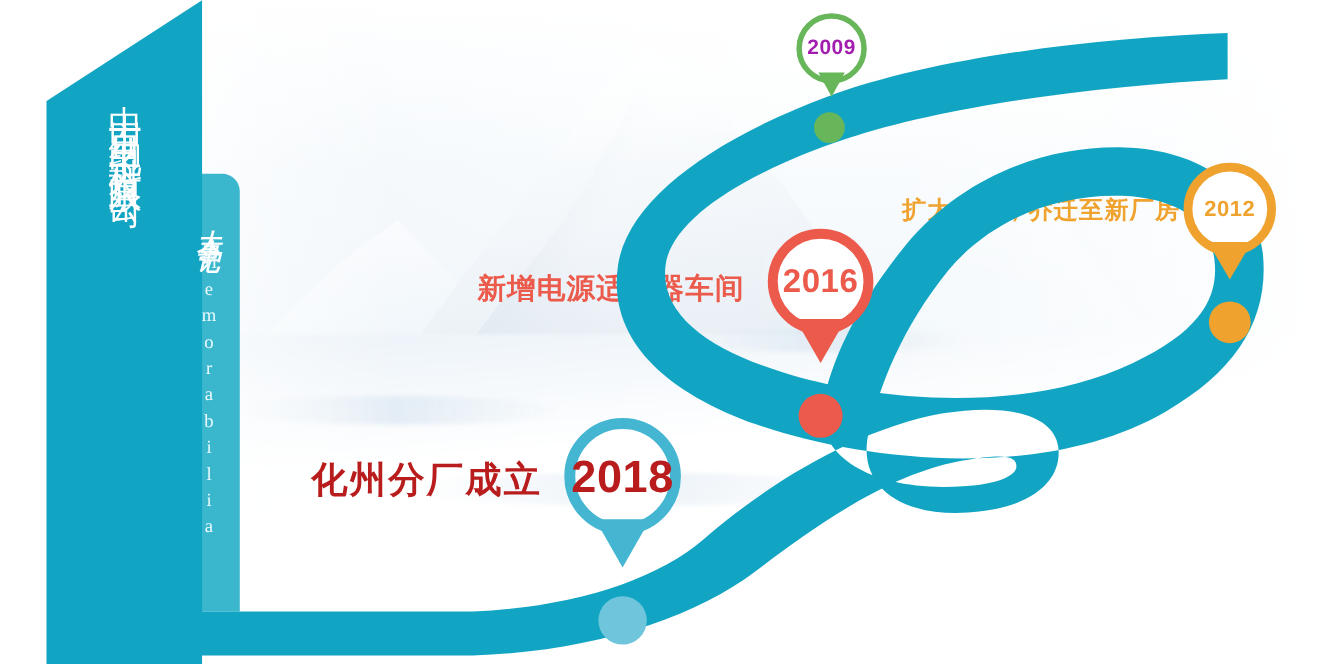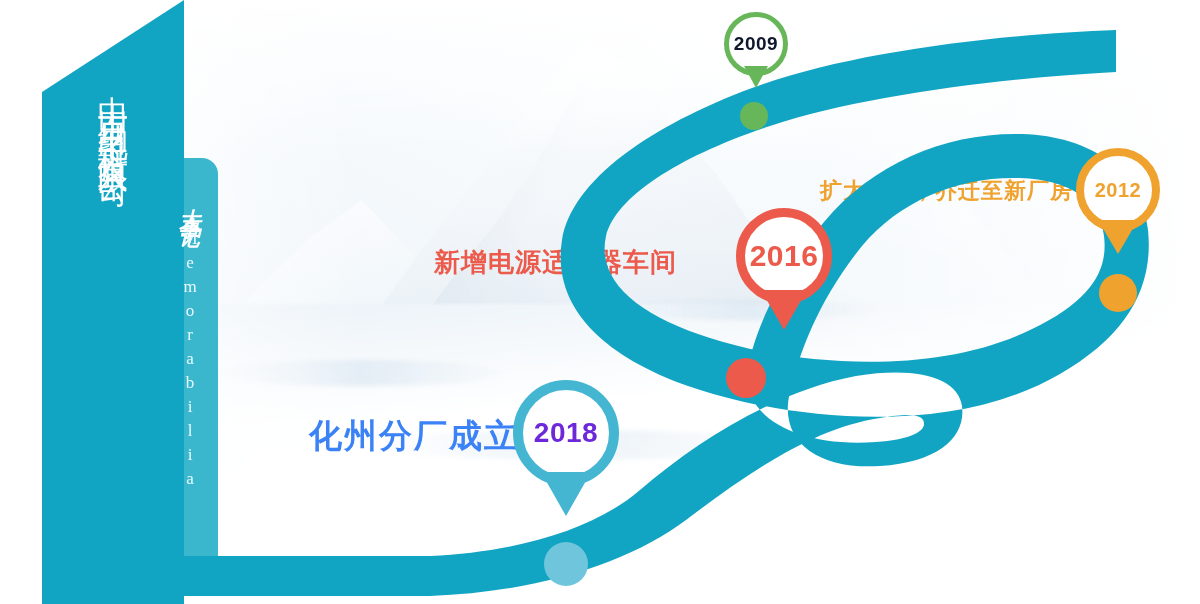--- a/index.html
+++ b/index.html
@@ -183,21 +183,21 @@
     font-family:"Liberation Sans","DejaVu Sans",sans-serif;
   }
   .road-dot{
     position:absolute;
     border-radius:50%;
     z-index:7;
   }
 
   
   #mk2009 .pin{ width:64px;height:64px;border:5px solid #67b75a; left:0; top:0; }
-  #mk2009 .pin .yr{ color:#0f172a; font-size:19px; }
+  #mk2009 .pin .yr{ color:#a21caf; font-size:19px; }
   #mk2009 .pin-tail{
     border-left-width:12px;border-right-width:12px;
     border-top:22px solid #67b75a;
     left:20px; top:54px;
   }
 
   
   #mk2012 .pin{ width:84px;height:84px;border:8px solid #f0a22e; left:0; top:0; }
   #mk2012 .pin .yr{ color:#f0a22e; font-size:20px; }
   #mk2012 .pin-tail{
@@ -210,21 +210,21 @@
   #mk2016 .pin{ width:96px;height:96px;border:9px solid #ec5a4b; left:0; top:0; }
   #mk2016 .pin .yr{ color:#ec5a4b; font-size:30px; }
   #mk2016 .pin-tail{
     border-left-width:23px;border-right-width:23px;
     border-top:40px solid #ec5a4b;
     left:25px; top:82px;
   }
 
   
   #mk2018 .pin{ width:106px;height:106px;border:10px solid #45b6d2; left:0; top:0; }
-  #mk2018 .pin .yr{ color:#6d28d9; font-size:28px; }
+  #mk2018 .pin .yr{ color:#b91c1c; font-size:41px; }
   #mk2018 .pin-tail{
     border-left-width:25px;border-right-width:25px;
     border-top:44px solid #45b6d2;
     left:28px; top:92px;
   }
 </style>
 </head>
 <body>
 
 <div id="stage">
@@ -307,30 +307,30 @@
   <div class="road-dot" style="left:1099px;top:274px;width:38px;height:38px;background:#f0a22e;"></div>
   <div class="marker" id="mk2012" style="left:1076px;top:148px;width:84px;height:130px;">
     <div class="pin">
       <span class="yr">2012</span>
     </div>
     <div class="pin-tail"></div>
   </div>
   <div class="mk-label" style="left:820px;top:176px;font-size:22px;color:#f0a22e;letter-spacing:1px;">扩大生产，乔迁至新厂房</div>
 
   <div class="road-dot" style="left:726px;top:358px;width:40px;height:40px;background:#ec5a4b;"></div>
-  <div class="marker" id="mk2016" style="left:736px;top:208px;width:96px;height:150px;">
+  <div class="marker" id="mk2016" style="left:698px;top:208px;width:96px;height:150px;">
     <div class="pin">
       <span class="yr">2016</span>
     </div>
     <div class="pin-tail"></div>
   </div>
   <div class="mk-label" style="left:434px;top:245px;font-size:26px;color:#ec5a4b;letter-spacing:1px;">新增电源适配器车间</div>
 
   <div class="road-dot" style="left:544px;top:542px;width:44px;height:44px;background:#6fc6dc;"></div>
   <div class="marker" id="mk2018" style="left:513px;top:380px;width:106px;height:164px;">
     <div class="pin">
       <span class="yr">2018</span>
     </div>
     <div class="pin-tail"></div>
   </div>
-  <div class="mk-label" style="left:309px;top:414px;font-size:33px;color:#3b82f6;letter-spacing:2px;">化州分厂成立</div>
+  <div class="mk-label" style="left:283px;top:414px;font-size:33px;color:#b91c1c;letter-spacing:2px;">化州分厂成立</div>
 
 </div>
 
 </body></html>

